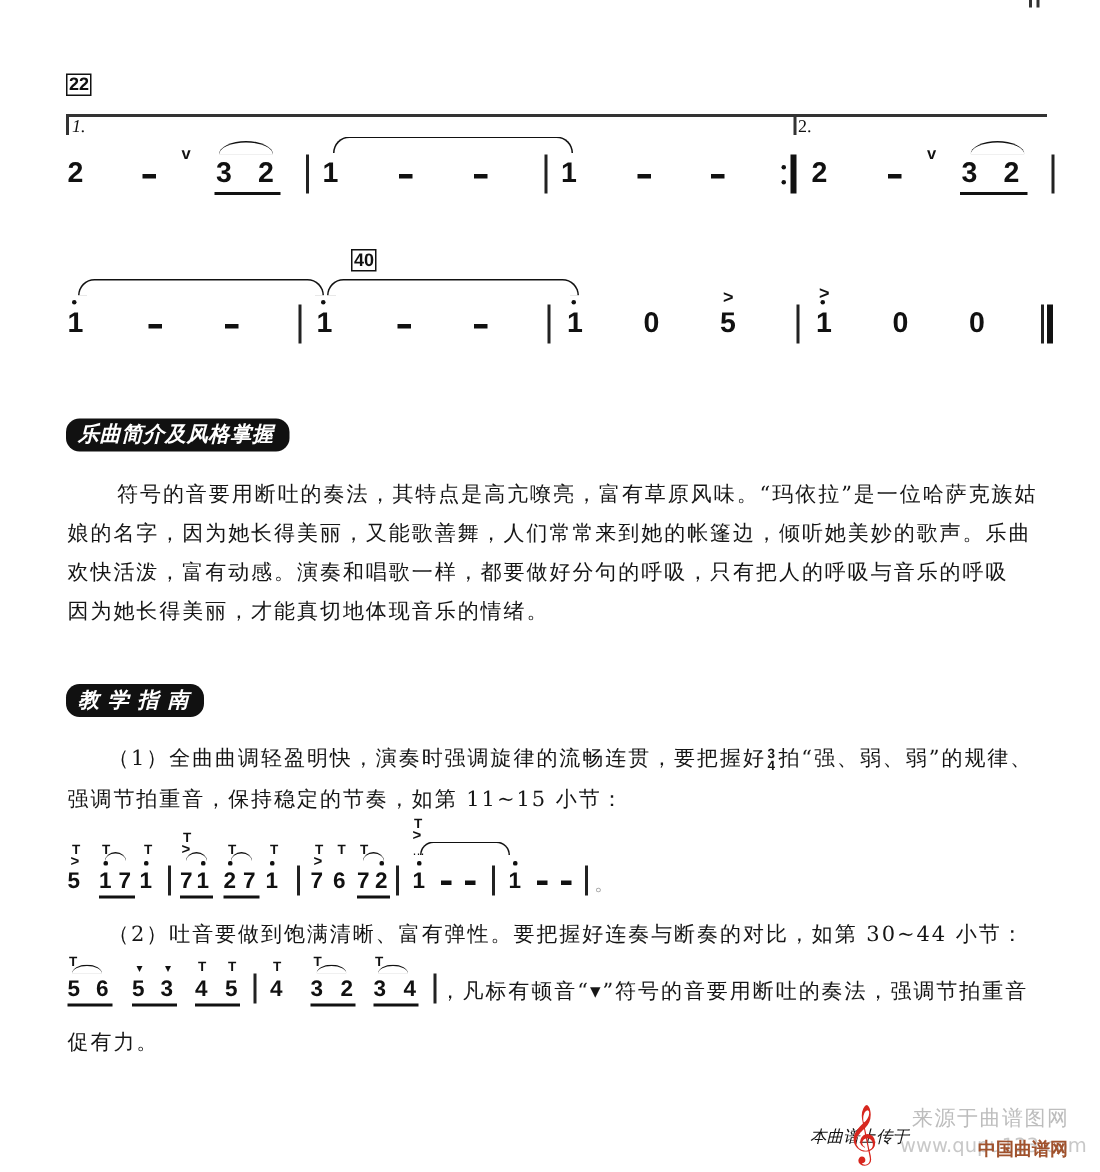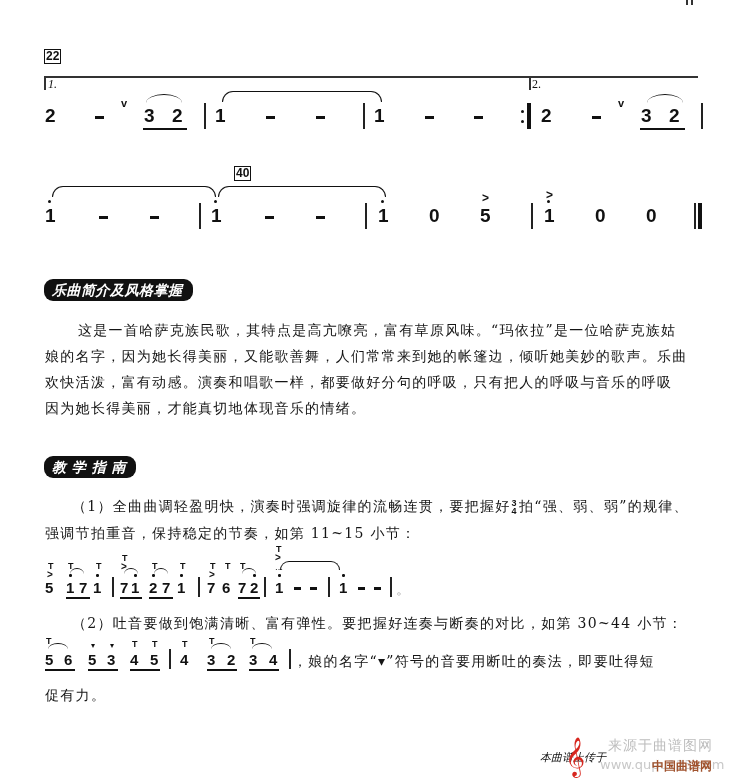--- a/index.html
+++ b/index.html
@@ -104,21 +104,21 @@
   <div class="dot" style="left:547px;top:200px;"></div>
   <span class="num" style="left:544px;top:206px;">1</span>
   <span class="num" style="left:595px;top:206px;">0</span>
   <span class="num" style="left:646px;top:206px;">0</span>
   <div class="bar" style="left:694px;top:203px;height:26px;"></div>
   <div class="thick" style="left:698px;top:203px;height:26px;"></div>
 </div>
 
 <div class="heading-pill" style="left:44px;top:279px;">乐曲简介及风格掌握</div>
 <div>
-  <div class="line" style="left:78px;top:321px;">这是一首哈萨克族民歌，其特点是高亢嘹亮，富有草原风味。“玛依拉”是一位哈萨克族姑</div>
+  <div class="line" style="left:78px;top:321px;">符号的音要用断吐的奏法，其特点是高亢嘹亮，富有草原风味。“玛依拉”是一位哈萨克族姑</div>
   <div class="line" style="left:45px;top:347px;">娘的名字，因为她长得美丽，又能歌善舞，人们常常来到她的帐篷边，倾听她美妙的歌声。乐曲</div>
   <div class="line" style="left:45px;top:373px;">欢快活泼，富有动感。演奏和唱歌一样，都要做好分句的呼吸，只有把人的呼吸与音乐的呼吸</div>
   <div class="line" style="left:45px;top:399px;">因为她长得美丽，才能真切地体现音乐的情绪。</div>
 </div>
 
 <div class="heading-pill" style="left:44px;top:456px;">教 学 指 南</div>
 
 <div class="line" style="left:72px;top:497px;">
   <span>（1）全曲曲调轻盈明快，演奏时强调旋律的流畅连贯，要把握好</span><span class="frac"><span style="display:block">3</span><span style="display:block">4</span></span><span>拍“强、弱、弱”的规律、</span>
 </div>
@@ -223,21 +223,21 @@
   <span class="snum" style="left:227px;top:652px;">2</span>
   <div class="ul" style="left:207px;top:669px;width:30px;"></div>
 
   <span class="tmark" style="left:250px;top:637px;">T</span>
   <div class="slur" style="left:252px;top:643px;width:20px;height:5px;"></div>
   <span class="snum" style="left:249px;top:652px;">3</span>
   <span class="snum" style="left:269px;top:652px;">4</span>
   <div class="ul" style="left:249px;top:669px;width:30px;"></div>
   <div class="bar" style="left:289px;top:649px;height:20px;"></div>
 
-  <span class="line" style="left:293px;top:652px;">，娘的名字“▾”符号的音要用断吐的奏法，即要吐得短</span>
+  <span class="line" style="left:293px;top:652px;">，凡标有顿音“▾”符号的音要用断吐的奏法，强调节拍重音</span>
 </div>
 
 <div class="line" style="left:45px;top:686px;">促有力。</div>
 
 <div>
   <span class="wm-big" style="left:608px;top:737px;">来源于曲谱图网</span>
   <span class="wm-small" style="left:540px;top:750px;font-style:italic;">本曲谱上传于</span>
   <span class="abs" style="left:565px;top:736px;font-size:34px;line-height:40px;color:#d7261e;font-family:'DejaVu Serif',serif;">𝄞</span>
   <span class="wm-url" style="left:600px;top:757px;">www.qupu123.com</span>
   <span class="wm-brand" style="left:652px;top:758px;">中国曲谱网</span>

